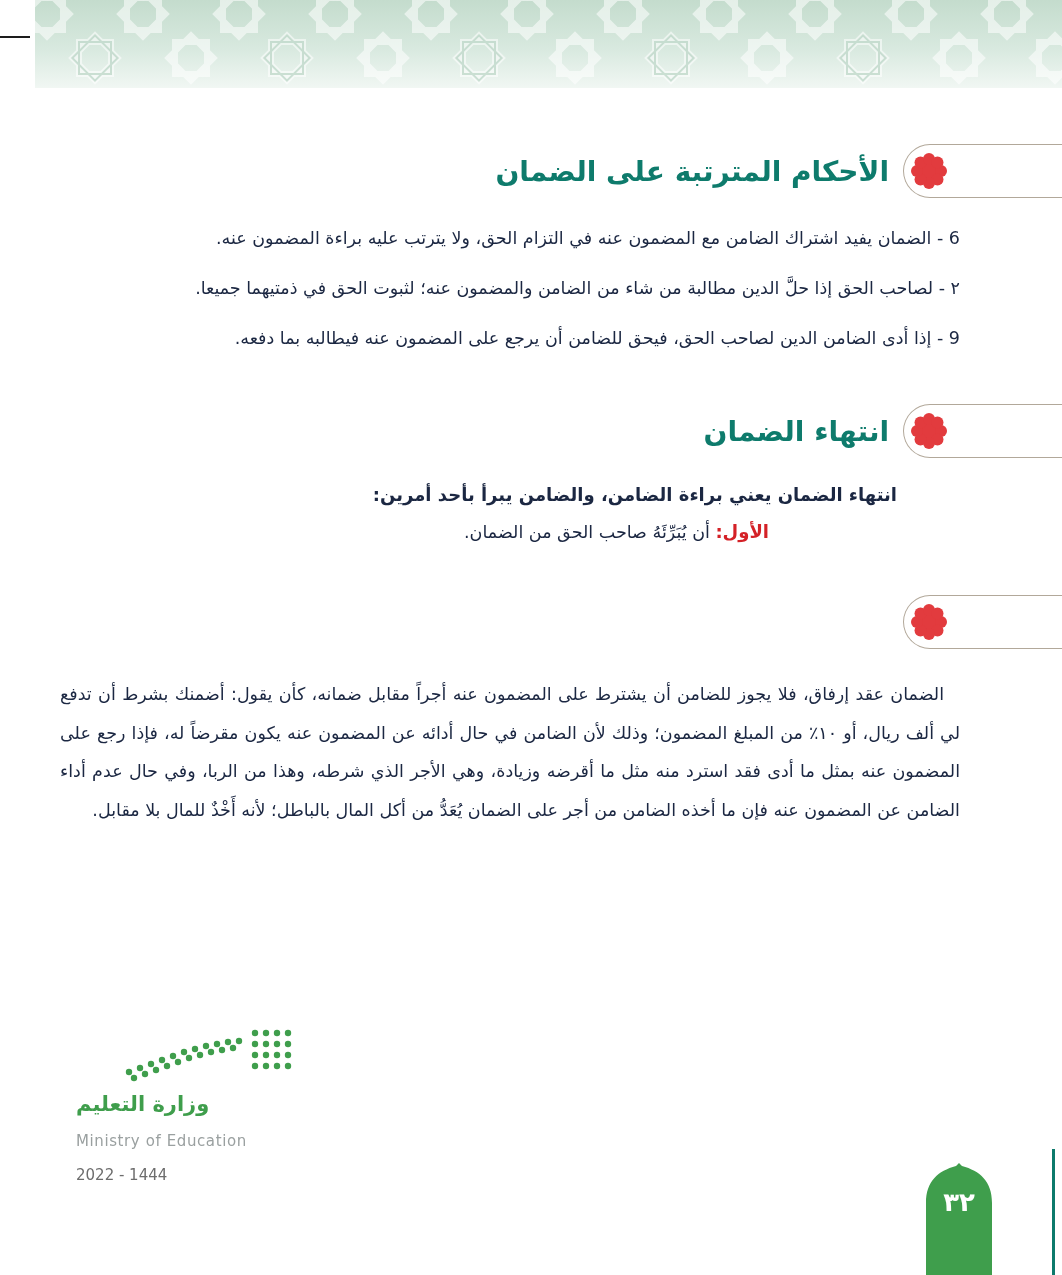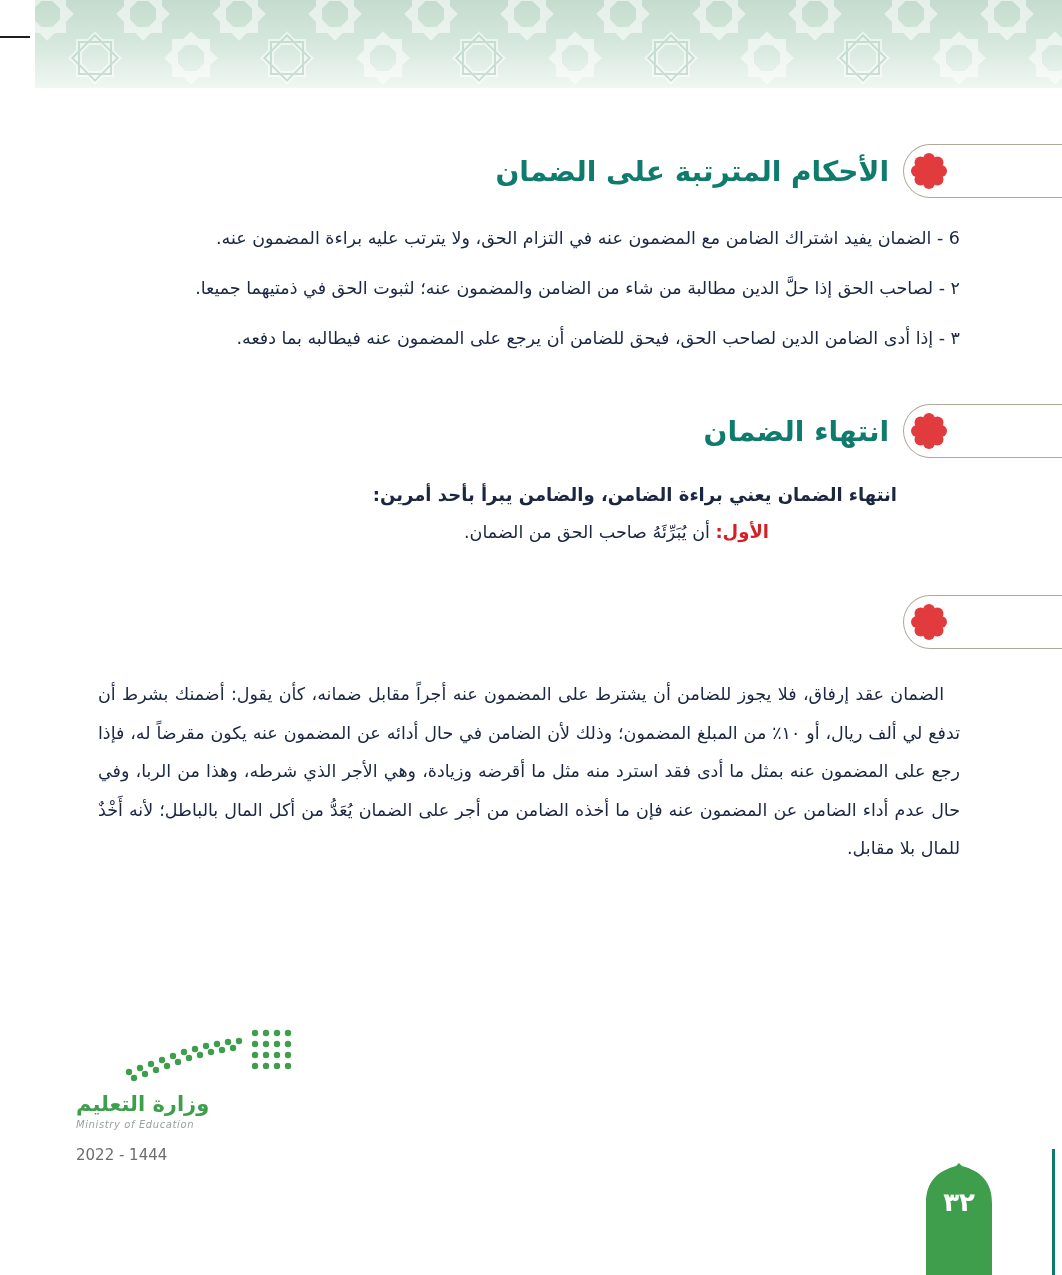--- a/index.html
+++ b/index.html
@@ -50,27 +50,27 @@
   }
   
   .body { direction:rtl; display:flow-root; color:#1b2742; }
   .sec1 { margin-top:24px; padding:0 102px 0 98px; font-size:17.5px; }
   .sec1 p { margin:0 0 18px 0; line-height:32px; }
   .sec2 { margin-top:18px; padding:0 165px 0 100px; font-size:17.5px; }
   .sec2 p { margin:0; line-height:37px; }
   .sec2 .intro { font-weight:bold; font-size:18px; }
   .sec2 .point { padding-right:128px; }
   .red-label { color:#d42127; font-weight:bold; font-size:18px; }
-  .sec3 { margin-top:26px; padding:0 102px 0 98px; font-size:17.5px; }
+  .sec3 { margin-top:26px; padding:0 102px 0 60px; font-size:17.5px; }
   .sec3 p { margin:0; line-height:38.5px; text-align:justify; text-indent:16px; }
   
   .footer-brand { position:absolute; left:76px; top:1028px; width:220px; }
   .footer-brand svg { display:block; margin-left:45px; margin-bottom:10px; }
   .logo-ar { color:#3f9e4c; font-size:21px; font-weight:bold; direction:rtl; text-align:left; }
-  .logo-en { color:#9aa0a0; font-size:10px; letter-spacing:0.6px; margin-top:3px;font-style:italic; }
+  .logo-en { color:#9aa0a0; font-size:15px; letter-spacing:0.6px; margin-top:16px; }
   .logo-year { color:#6d6d6d; font-size:15px; margin-top:16px; direction:ltr; }
   
   .arch { position:absolute; right:70px; bottom:0; }
   .arch text {
     font-family:"DejaVu Sans", sans-serif;
     font-size:26px; font-weight:bold; fill:#ffffff;
   }
   .edge-line {
     position:absolute; right:7px; bottom:0;
     width:3px; height:126px; background:#0d7a6c;
@@ -140,21 +140,21 @@
             <circle cx="8.49" cy="-8.49" r="6"></circle>
         </g>
       </svg>
     </div>
     <h2 class="heading-text">الأحكام المترتبة على الضمان</h2>
   </div>
 
   <div class="body sec1">
     <p>6 - الضمان يفيد اشتراك الضامن مع المضمون عنه في التزام الحق، ولا يترتب عليه براءة المضمون عنه.</p>
     <p>٢ - لصاحب الحق إذا حلَّ الدين مطالبة من شاء من الضامن والمضمون عنه؛ لثبوت الحق في ذمتيهما جميعا.</p>
-    <p>٣ - إذا أدى الضامن الدين لصاحب الحق، فيحق للضامن أن يرجع على المضمون عنه فيطالبه بما دفعه.</p>
+    <p>9 - إذا أدى الضامن الدين لصاحب الحق، فيحق للضامن أن يرجع على المضمون عنه فيطالبه بما دفعه.</p>
   </div>
 
   <div class="heading-row h2">
     <div class="bracket">
       <svg class="rosette" viewBox="-22 -22 44 44" width="44" height="44">
         <g fill="#e23b3e">
           <circle r="13.5"></circle>
           <circle cx="12" cy="0" r="6"></circle>
             <circle cx="8.49" cy="8.49" r="6"></circle>
           <circle cx="0" cy="12" r="6"></circle>

